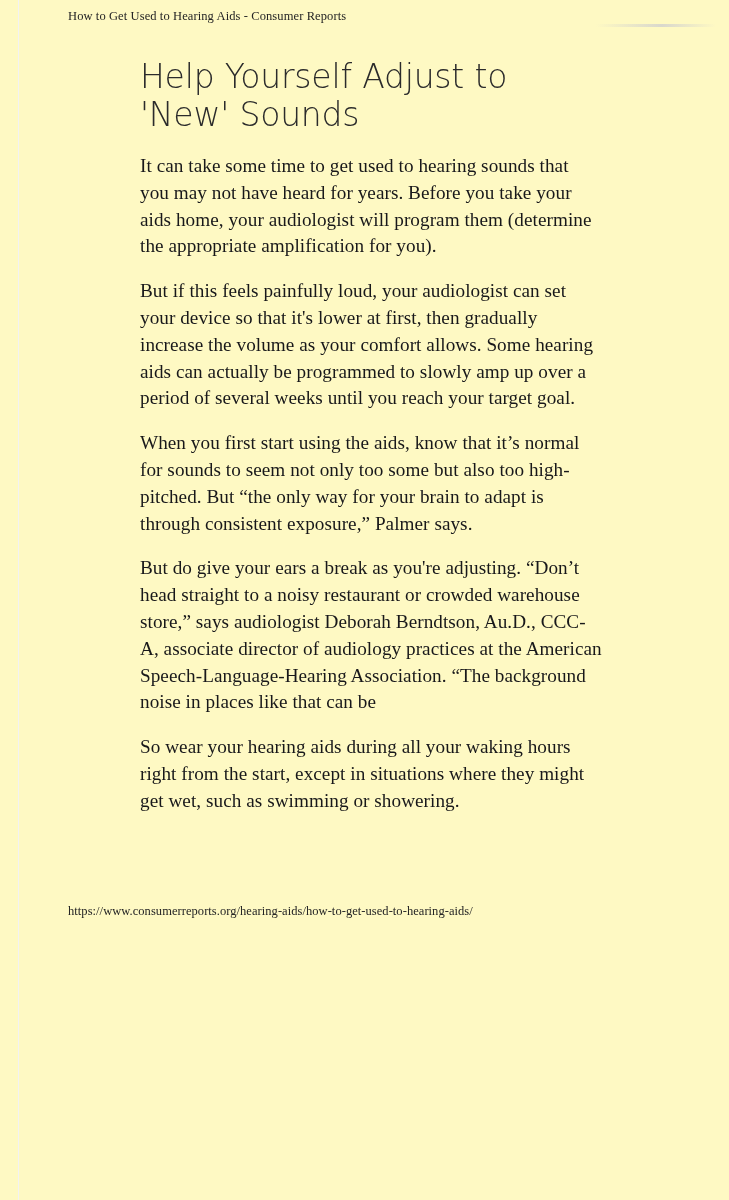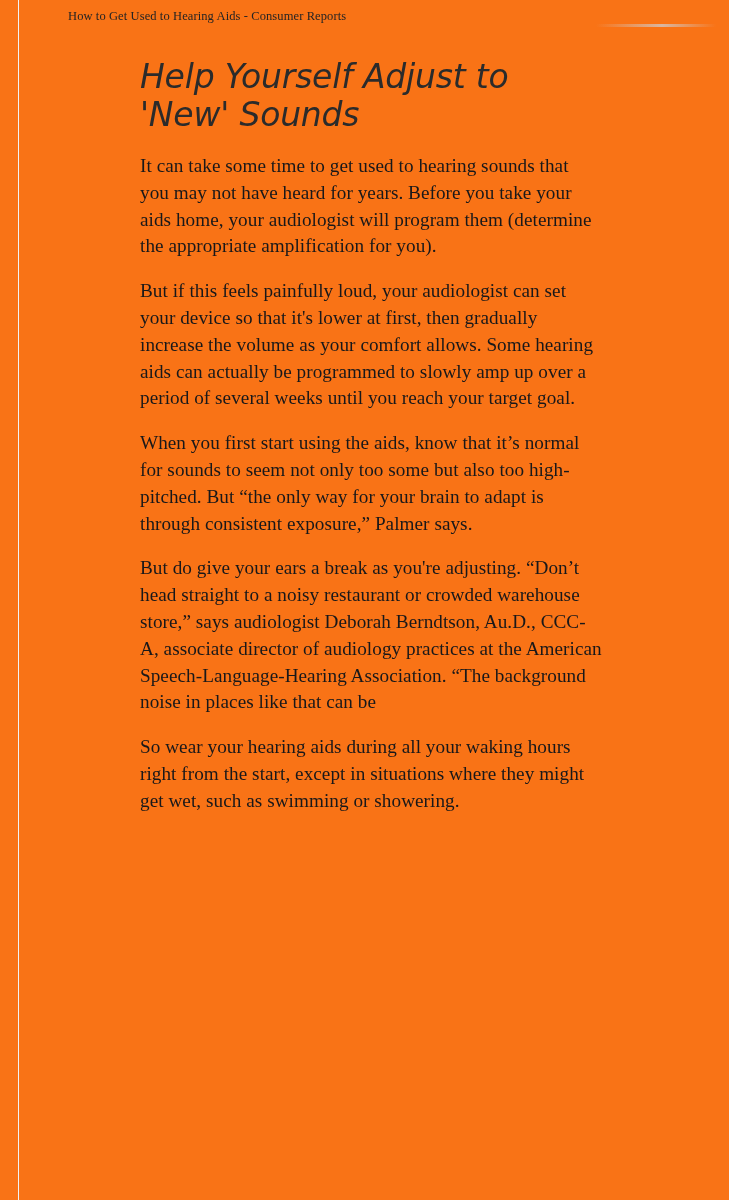--- a/index.html
+++ b/index.html
@@ -12,21 +12,21 @@
     height: 1200px;
     position: relative;
     overflow: hidden;
     font-family: "Liberation Serif", "DejaVu Serif", serif;
     -webkit-font-smoothing: antialiased;
   }
 
   .page {
     position: absolute;
     inset: 0;
-    background: #f97316;
+    background: #fef9c3;
   }
 
   
   .page-edge-left {
     position: absolute;
     left: 18px;
     top: 0;
     width: 1px;
     height: 1200px;
     background: #f2f2f3;
@@ -64,21 +64,20 @@
 
   .article-title {
     margin: 0 0 19px 0;
     font-family: "DejaVu Sans", "Liberation Sans", sans-serif;
     font-weight: 300;
     font-size: 33px;
     line-height: 38px;
     color: #2b2b2b;
     letter-spacing: -0.2px;
     max-width: 420px;
-    font-style: italic;
   }
 
   .article-body p {
     margin: 0 0 18px 0;
     font-family: "Liberation Serif", "DejaVu Serif", serif;
     font-size: 19.2px;
     line-height: 26.8px;
     color: #18181a;
     letter-spacing: 0.05px;
   }
@@ -116,14 +115,15 @@
     <div class="article-body">
       <p>It can take some time to get used to hearing sounds that you may not have heard for years. Before you take your aids home, your audiologist will program them (determine the appropriate amplification for you).</p>
       <p>But if this feels painfully loud, your audiologist can set your device so that it's lower at first, then gradually increase the volume as your comfort allows. Some hearing aids can actually be programmed to slowly amp up over a period of several weeks until you reach your target goal.</p>
       <p>When you first start using the aids, know that it’s normal for sounds to seem not only too some but also too high-pitched. But “the only way for your brain to adapt is through consistent exposure,” Palmer says.</p>
       <p>But do give your ears a break as you're adjusting. “Don’t head straight to a noisy restaurant or crowded warehouse store,” says audiologist Deborah Berndtson, Au.D., CCC-A, associate director of audiology practices at the American Speech-Language-Hearing Association. “The background noise in places like that can be</p>
       <p>So wear your hearing aids during all your waking hours right from the start, except in situations where they might get wet, such as swimming or showering.</p>
     </div>
 
   </div>
 
+  <div class="print-footer">https://www.consumerreports.org/hearing-aids/how-to-get-used-to-hearing-aids/</div>
 
 </div>
 
 </body></html>

